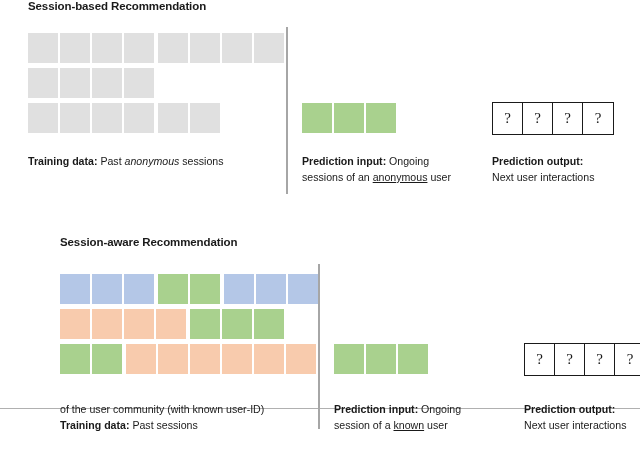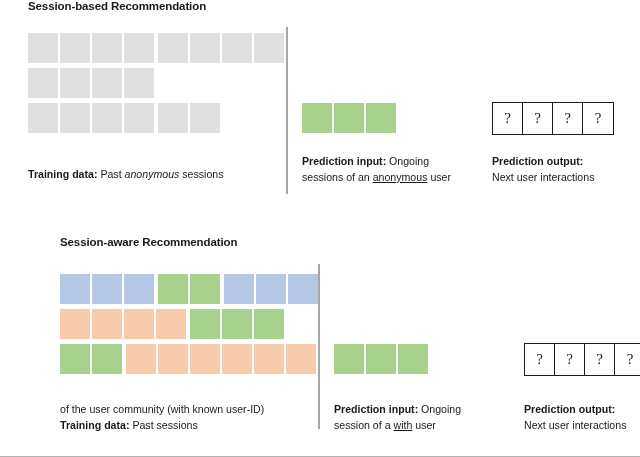--- a/index.html
+++ b/index.html
@@ -13,21 +13,21 @@
     height: 457px;
     position: relative;
     font-family: "Liberation Sans", sans-serif;
     color: #1a1a1a;
     overflow: hidden;
   }
   .figure {
     position: absolute;
     left: 0; top: 0;
     width: 640px;
-    height: 457px;
+    height: 409px;
     border-bottom: 1px solid #b0b0b0;
     box-sizing: border-box;
   }
 
   
   .panel {
     position: absolute;
     left: 0;
     width: 640px;
   }
@@ -164,21 +164,21 @@
       </span>
     </div>
 
     <div class="qrow" style="left:492px; top:102px;">
       <span class="qcell">?</span>
       <span class="qcell">?</span>
       <span class="qcell">?</span>
       <span class="qcell">?</span>
     </div>
 
-    <div class="caption" style="left:28px; top:166px;">
+    <div class="caption" style="left:28px; top:153px;">
       <span class="cap-line"><b>Training data:</b><span> Past </span><i>anonymous</i><span> sessions</span></span>
     </div>
 
     <div class="caption" style="left:302px; top:153px;">
       <span class="cap-line"><b>Prediction input:</b><span> Ongoing</span></span>
       <span class="cap-line"><span>sessions of an </span><u>anonymous</u><span> user</span></span>
     </div>
 
     <div class="caption" style="left:492px; top:153px;">
       <span class="cap-line"><b>Prediction output:</b></span>
@@ -254,21 +254,21 @@
       <span class="qcell">?</span>
     </div>
 
     <div class="caption" style="left:28px; top:165px;">
       <span class="cap-line">of the user community (with known user-ID)</span>
       <span class="cap-line"><b>Training data:</b><span> Past sessions</span></span>
     </div>
 
     <div class="caption" style="left:302px; top:165px;">
       <span class="cap-line"><b>Prediction input:</b><span> Ongoing</span></span>
-      <span class="cap-line"><span>session of a </span><u>with</u><span> user</span></span>
+      <span class="cap-line"><span>session of a </span><u>known</u><span> user</span></span>
     </div>
 
     <div class="caption" style="left:492px; top:165px;">
       <span class="cap-line"><b>Prediction output:</b></span>
       <span class="cap-line">Next user interactions</span>
     </div>
 
   </div>
 
 </div>

